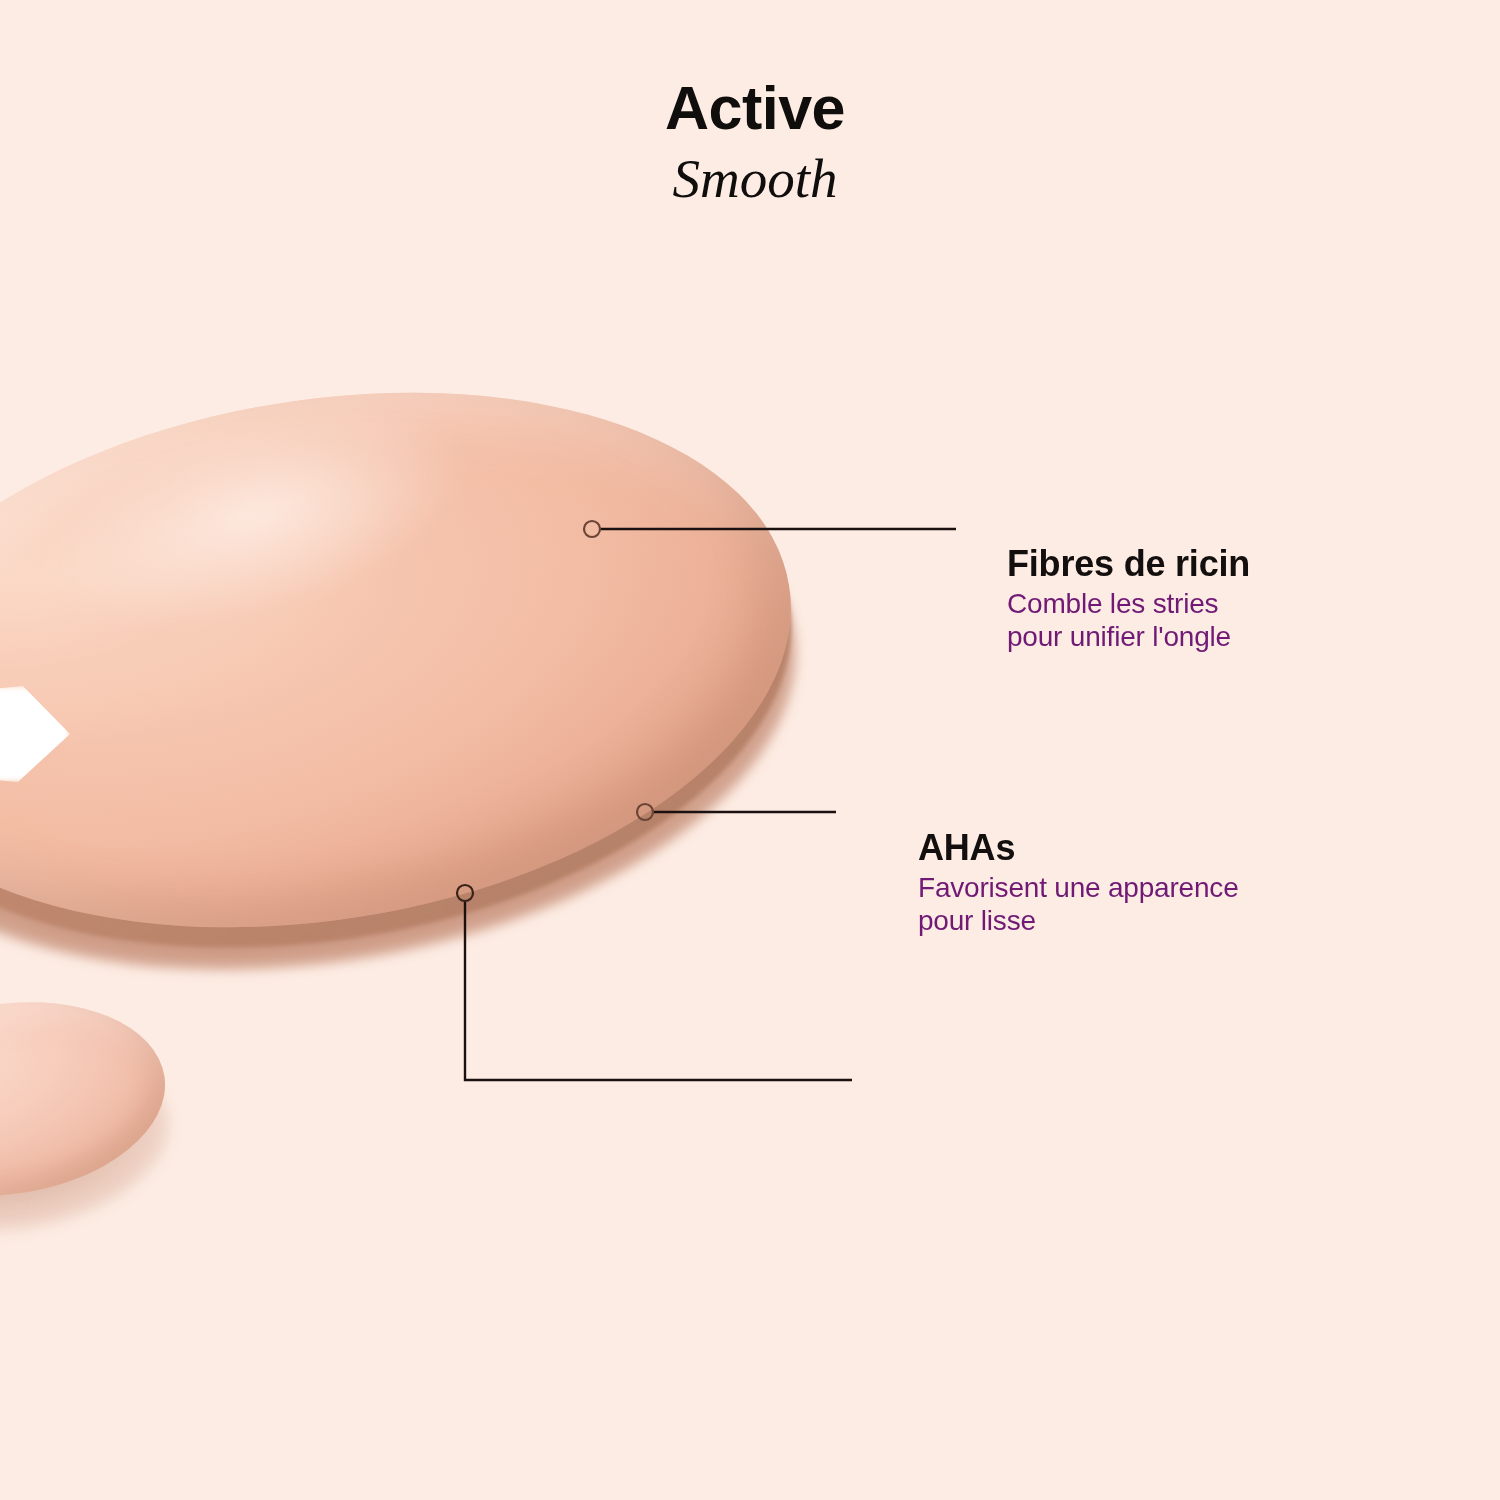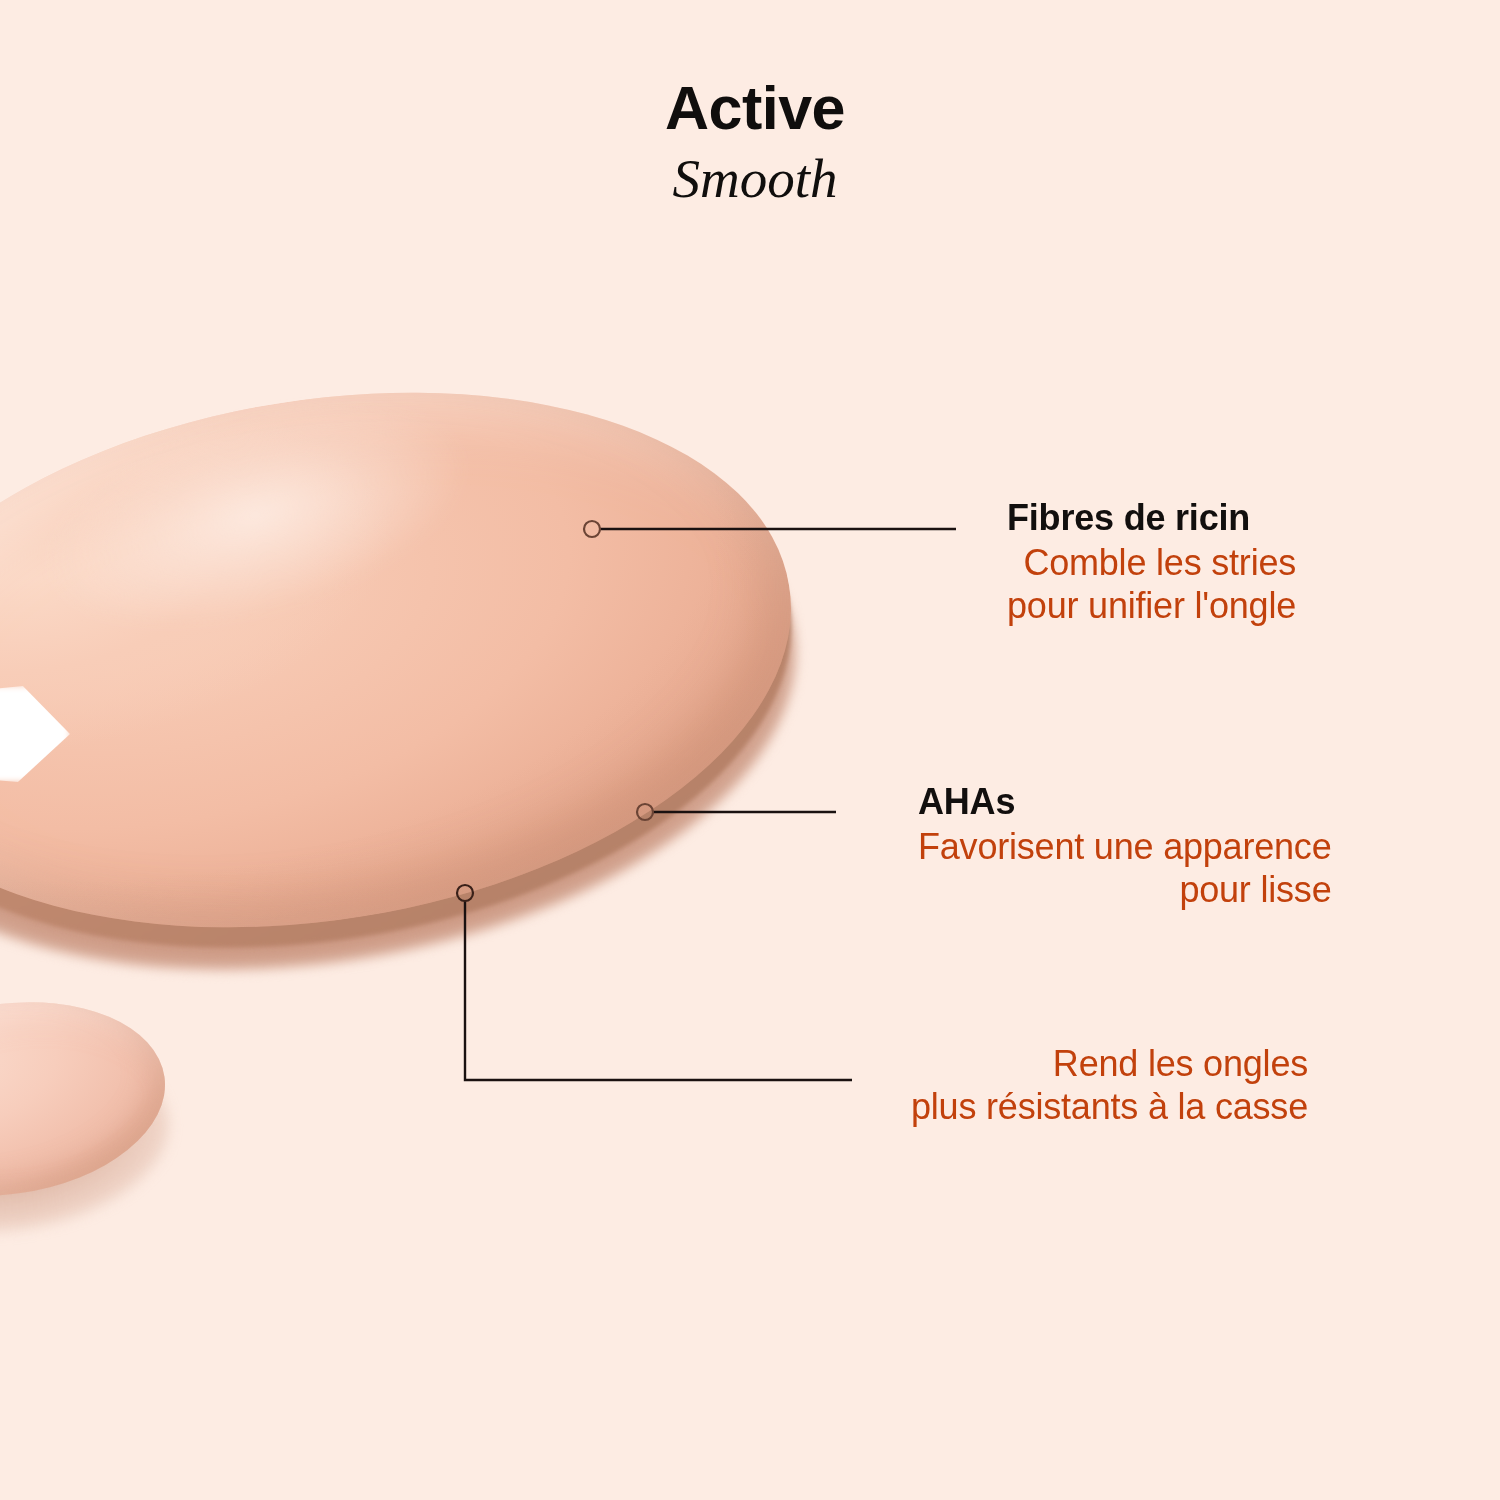--- a/index.html
+++ b/index.html
@@ -160,41 +160,41 @@
     position: absolute;
     left: 0;
     top: 0;
     width: 1500px;
     height: 1500px;
   }
 
   
   .callout {
     position: absolute;
+    margin-top: 46px;
   }
   .callout-title {
     font-family: "Liberation Sans", sans-serif;
     font-size: 36px;
     font-weight: bold;
     color: #120f0e;
     line-height: 1.16;
     letter-spacing: -0.2px;
     margin: 0;
     white-space: nowrap;
   }
   .callout-desc {
     font-family: "Liberation Sans", sans-serif;
-    font-size: 36px;
+    font-size: 28px;
     font-weight: normal;
-    color: #c2410c;
+    color: #701a75;
     line-height: 1.2;
     letter-spacing: -0.2px;
     margin: 2px 0 0 0;
     white-space: pre-line;
-    text-align: right;
   }
   #callout-fibres { left: 1007px; top: 497px; }
   #callout-ahas   { left: 918px;  top: 781px; }
   #callout-hexanal{ left: 911px;  top: 1040px; }
 
   
   #footer-stat {
     position: absolute;
     left: 0;
     top: 1288px;
@@ -267,18 +267,16 @@
 pour unifier l'ongle</p>
   </div>
 
   <div class="callout" id="callout-ahas">
     <p class="callout-title">AHAs</p>
     <p class="callout-desc">Favorisent une apparence
 pour lisse</p>
   </div>
 
   <div class="callout" id="callout-hexanal">
-    <p class="callout-desc">Rend les ongles
-plus résistants à la casse</p>
   </div>
 
 
 </div>
 
 </body></html>

